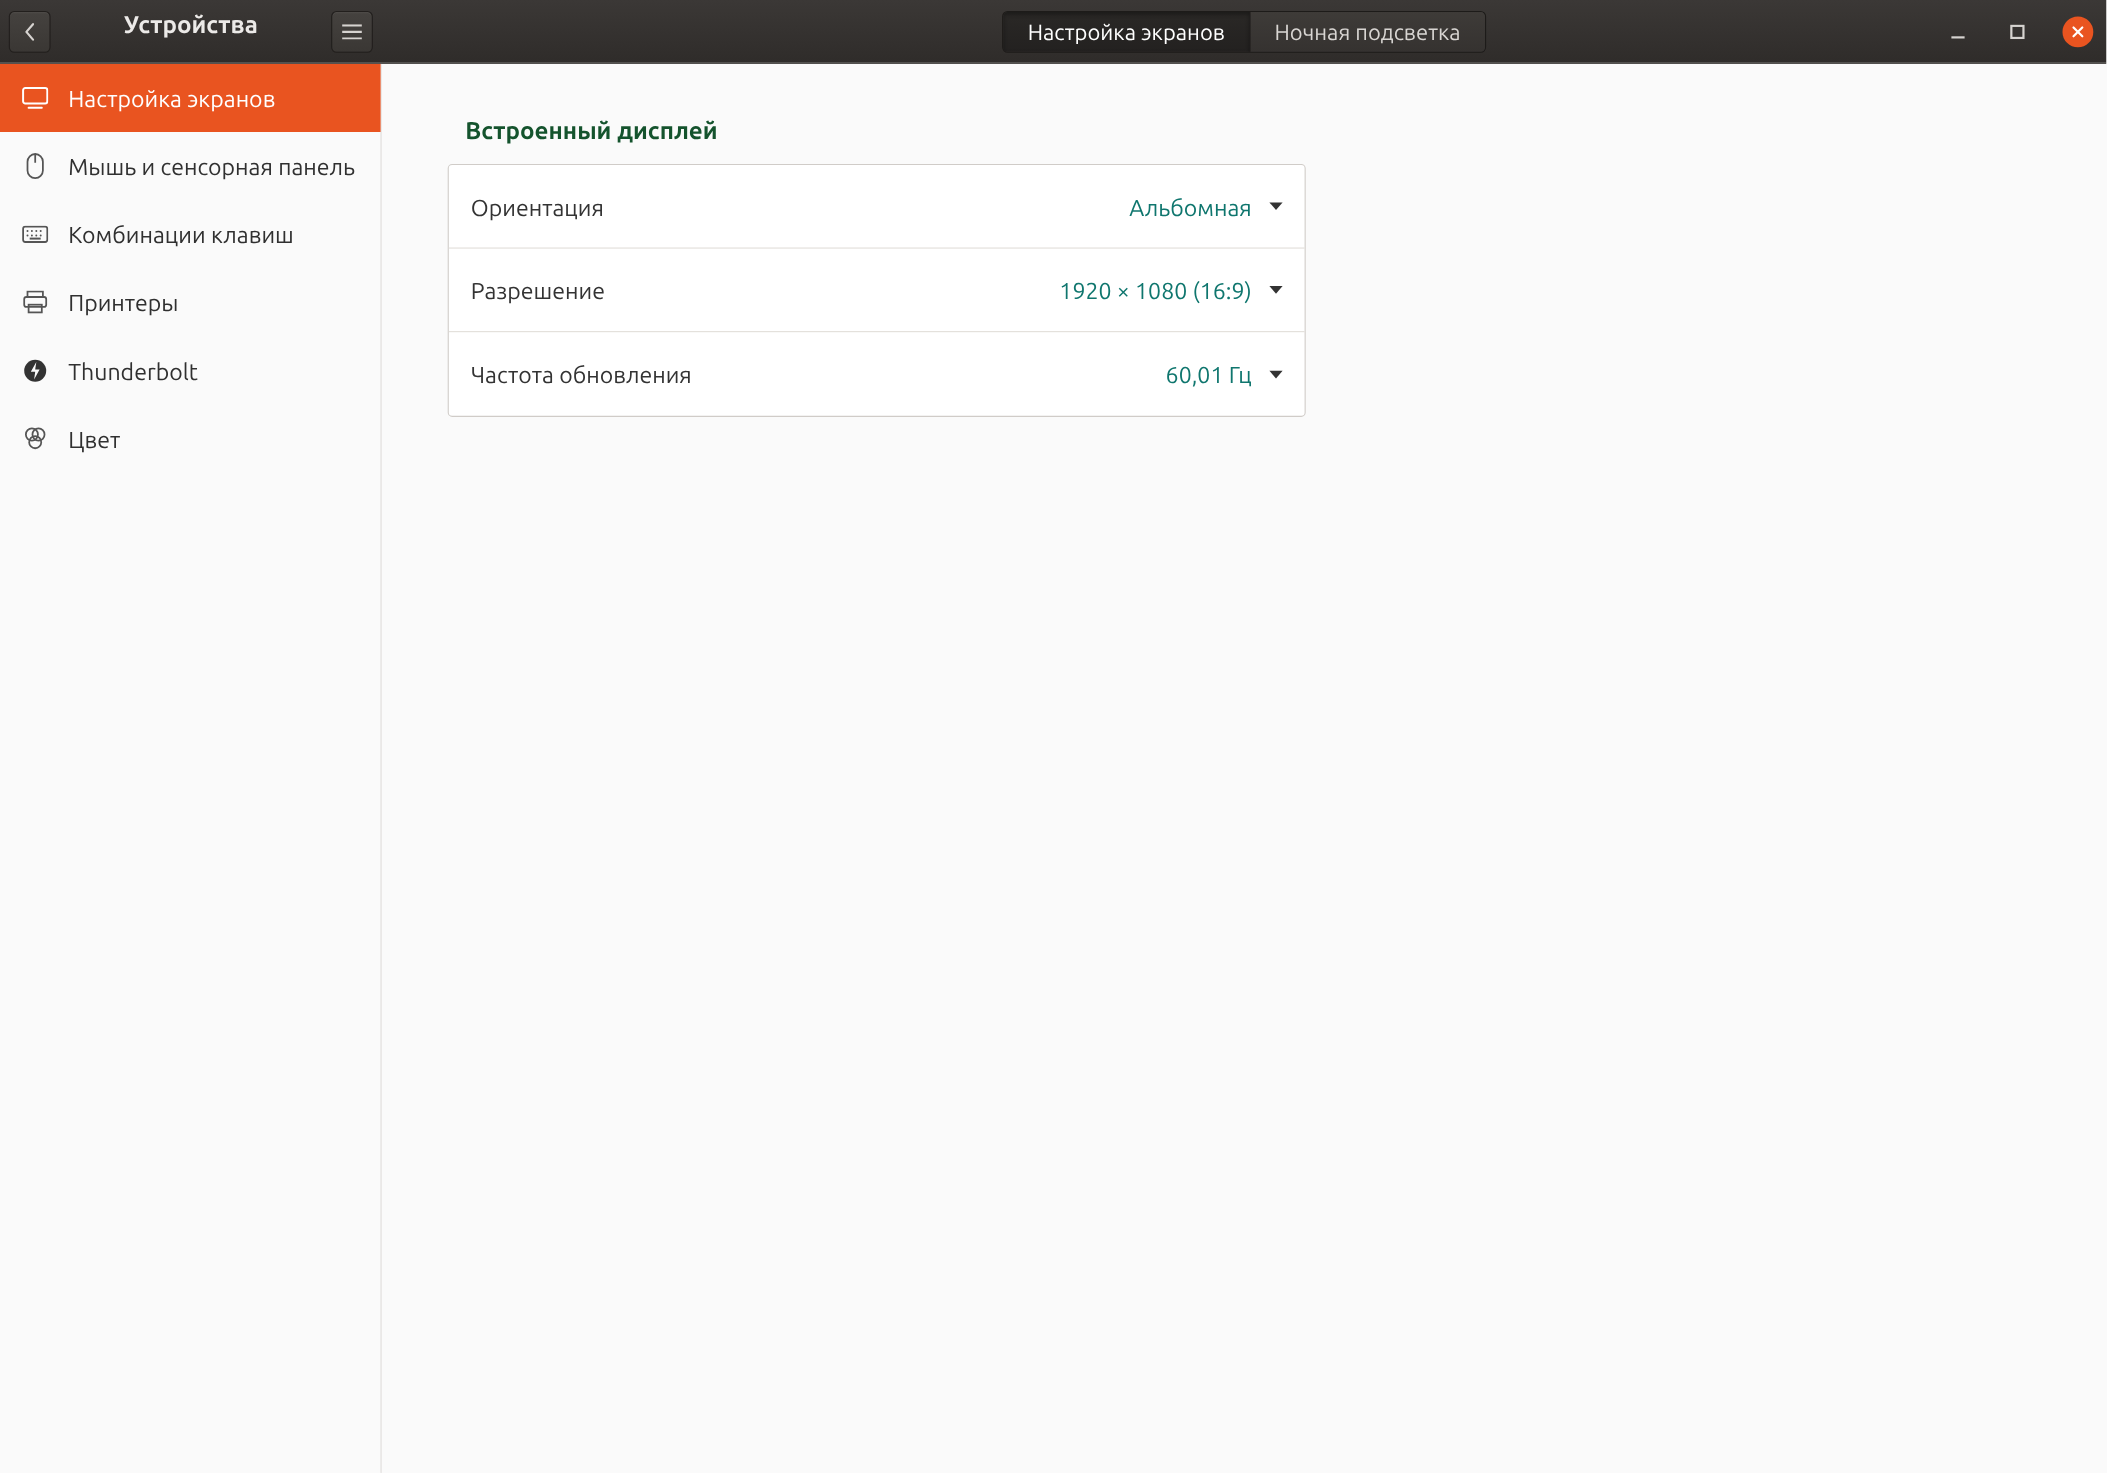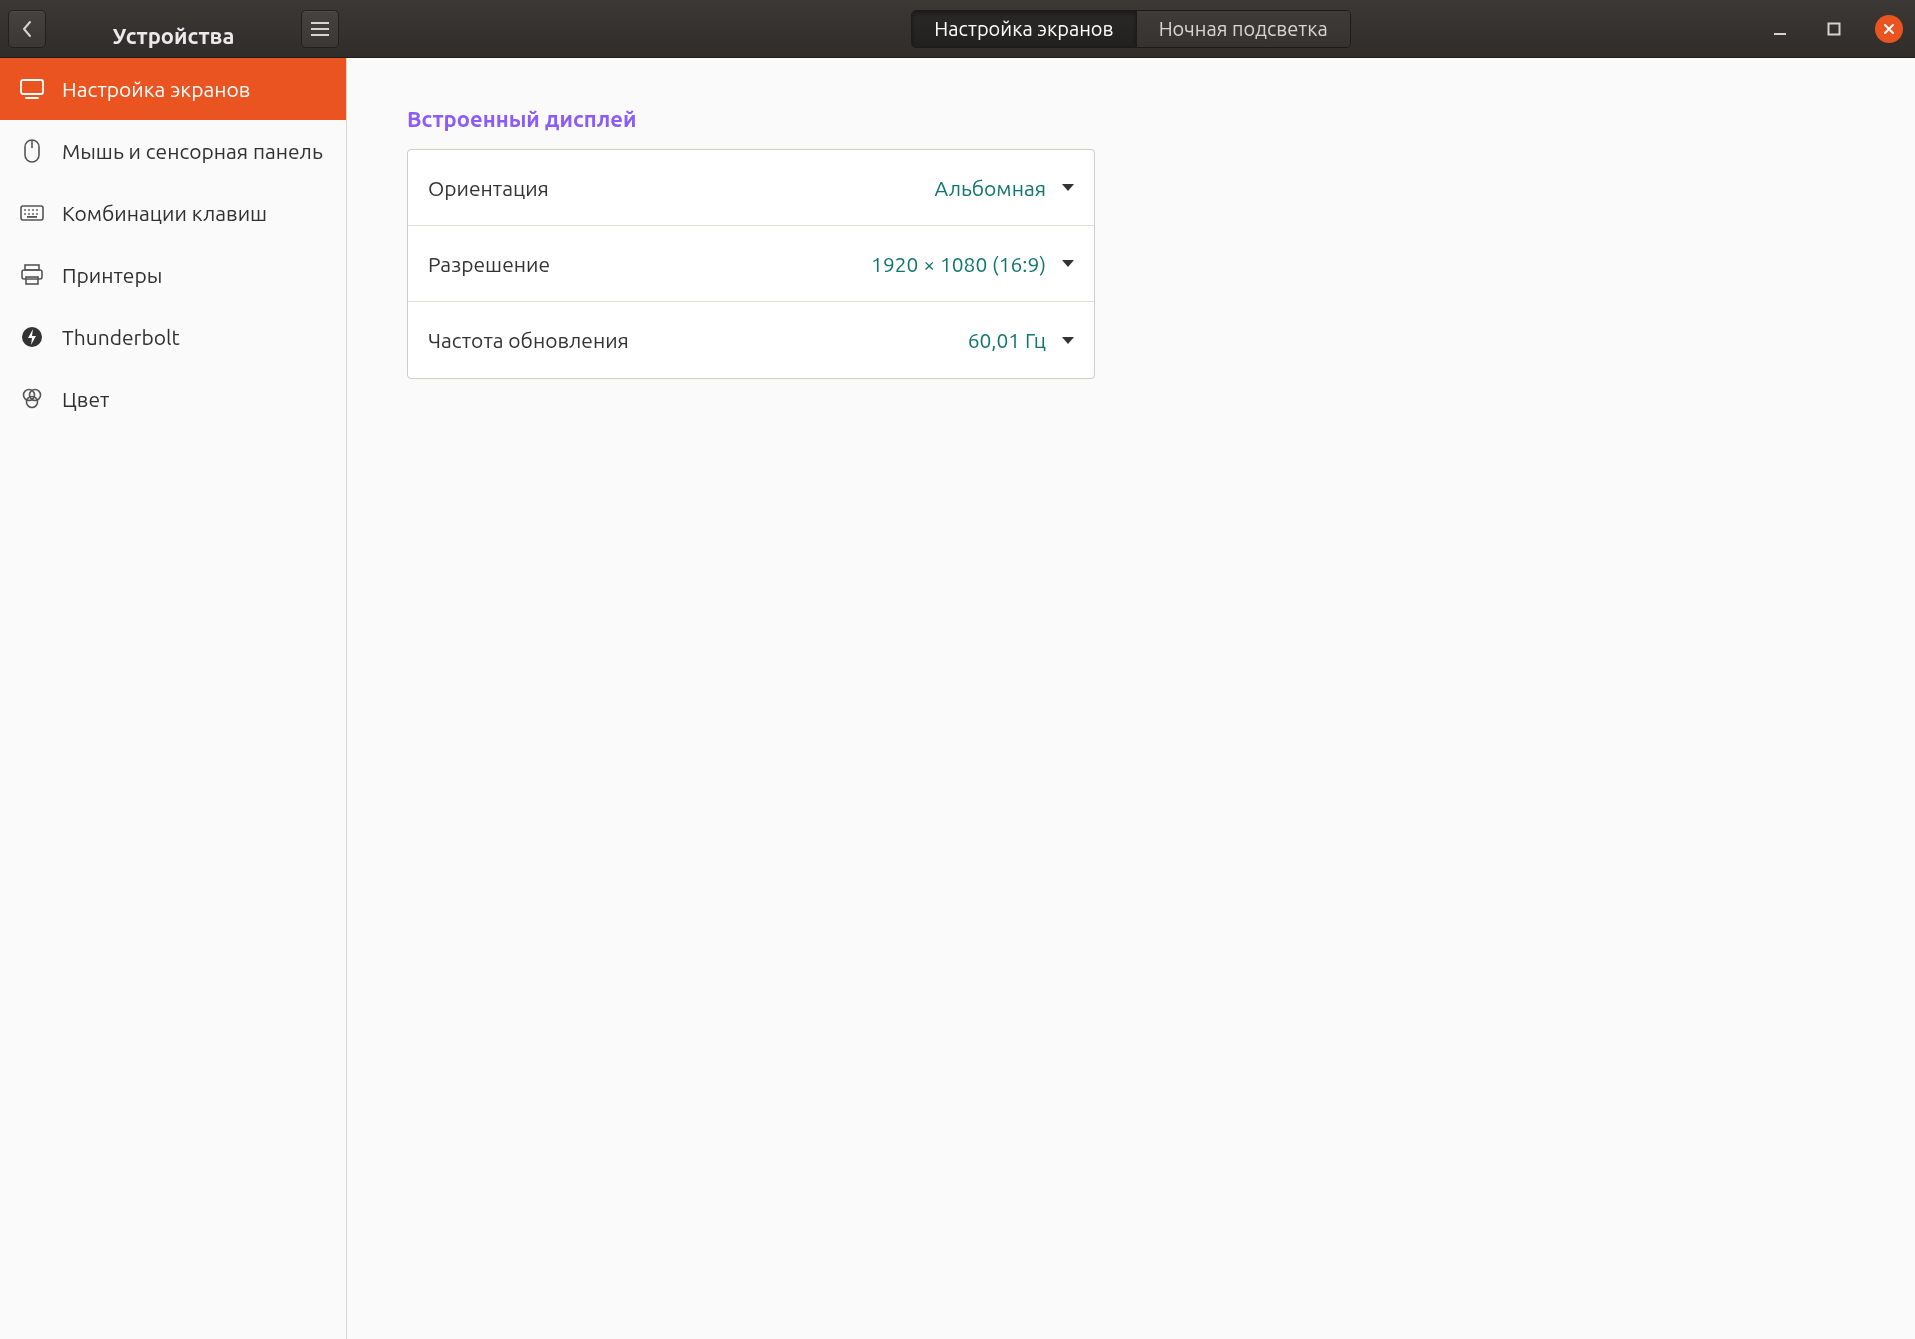--- a/index.html
+++ b/index.html
@@ -11,21 +11,21 @@
     height: 58px;
     background: linear-gradient(to bottom, #3b3836, #2f2c2a);
     display: flex;
     align-items: center;
     color: #e6e3e0;
     border-bottom: 1px solid #1e1c1a;
   }
   .headerbar-left {
     width: 347px;
     display: flex;
-    align-items: flex-end;
+    align-items: flex-start;
     padding: 0 8px;
     gap: 8px;
   }
   .hb-btn {
     width: 38px; height: 38px;
     background: linear-gradient(to bottom, #45423f, #3a3734);
     border: 1px solid #221f1d;
     border-radius: 5px;
     display: flex; align-items: center; justify-content: center;
     cursor: pointer;
@@ -102,29 +102,29 @@
 
   .main {
     flex:1;
     padding: 48px 60px;
     background: #fafafa;
     overflow:auto;
   }
   .section-label {
     font-size: 22px;
     font-weight: 700;
-    color: #8b5cf6;
-    margin-left: 0;
+    color: #14532d;
+    margin-left: 16px;
     margin-bottom: 18px;
   }
   .panel {
     border: 1px solid #d0ccc8;
     border-radius: 4px;
     background: #fff;
-    width: 688px;
+    width: 780px;
   }
   .panel-row {
     display:flex;
     align-items:center;
     justify-content:space-between;
     padding: 0 20px;
     height: 76px;
     border-bottom: 1px solid #e2ded9;
     font-size: 21px;
     color: #333;

